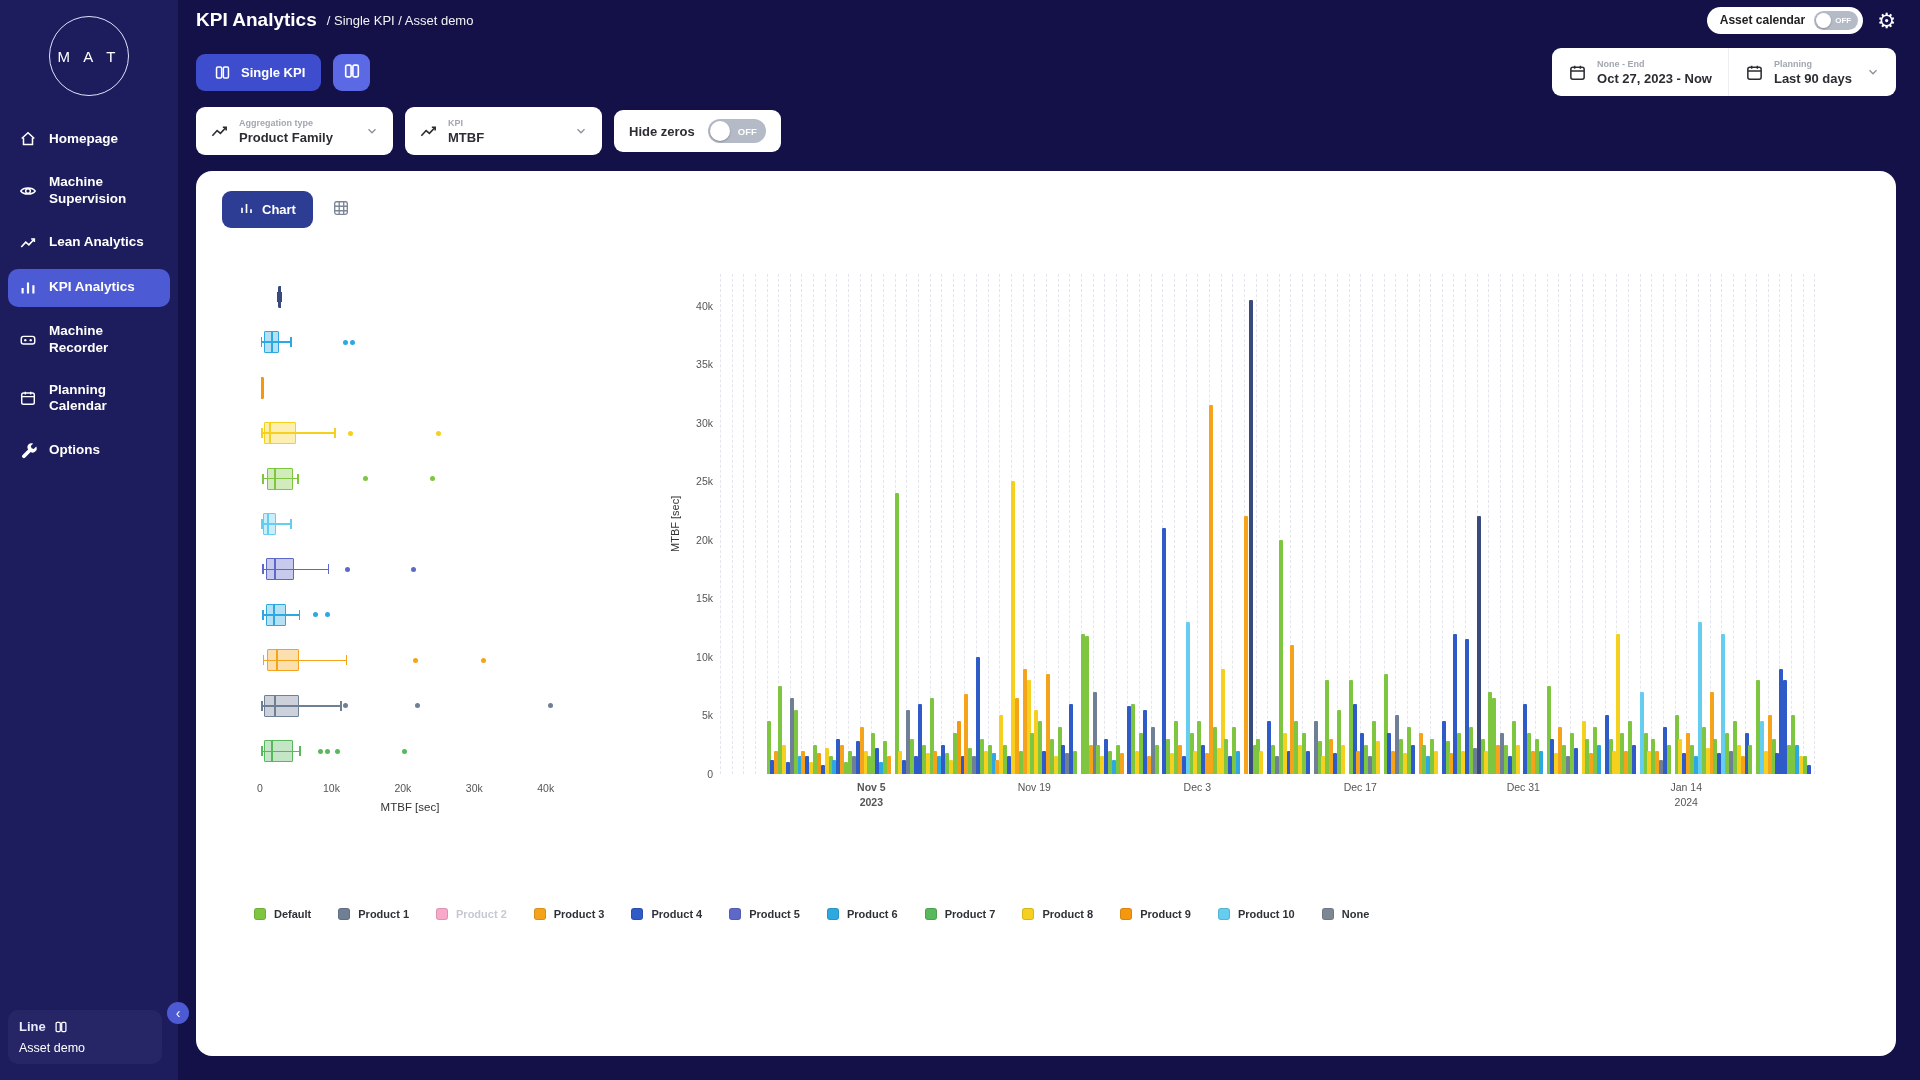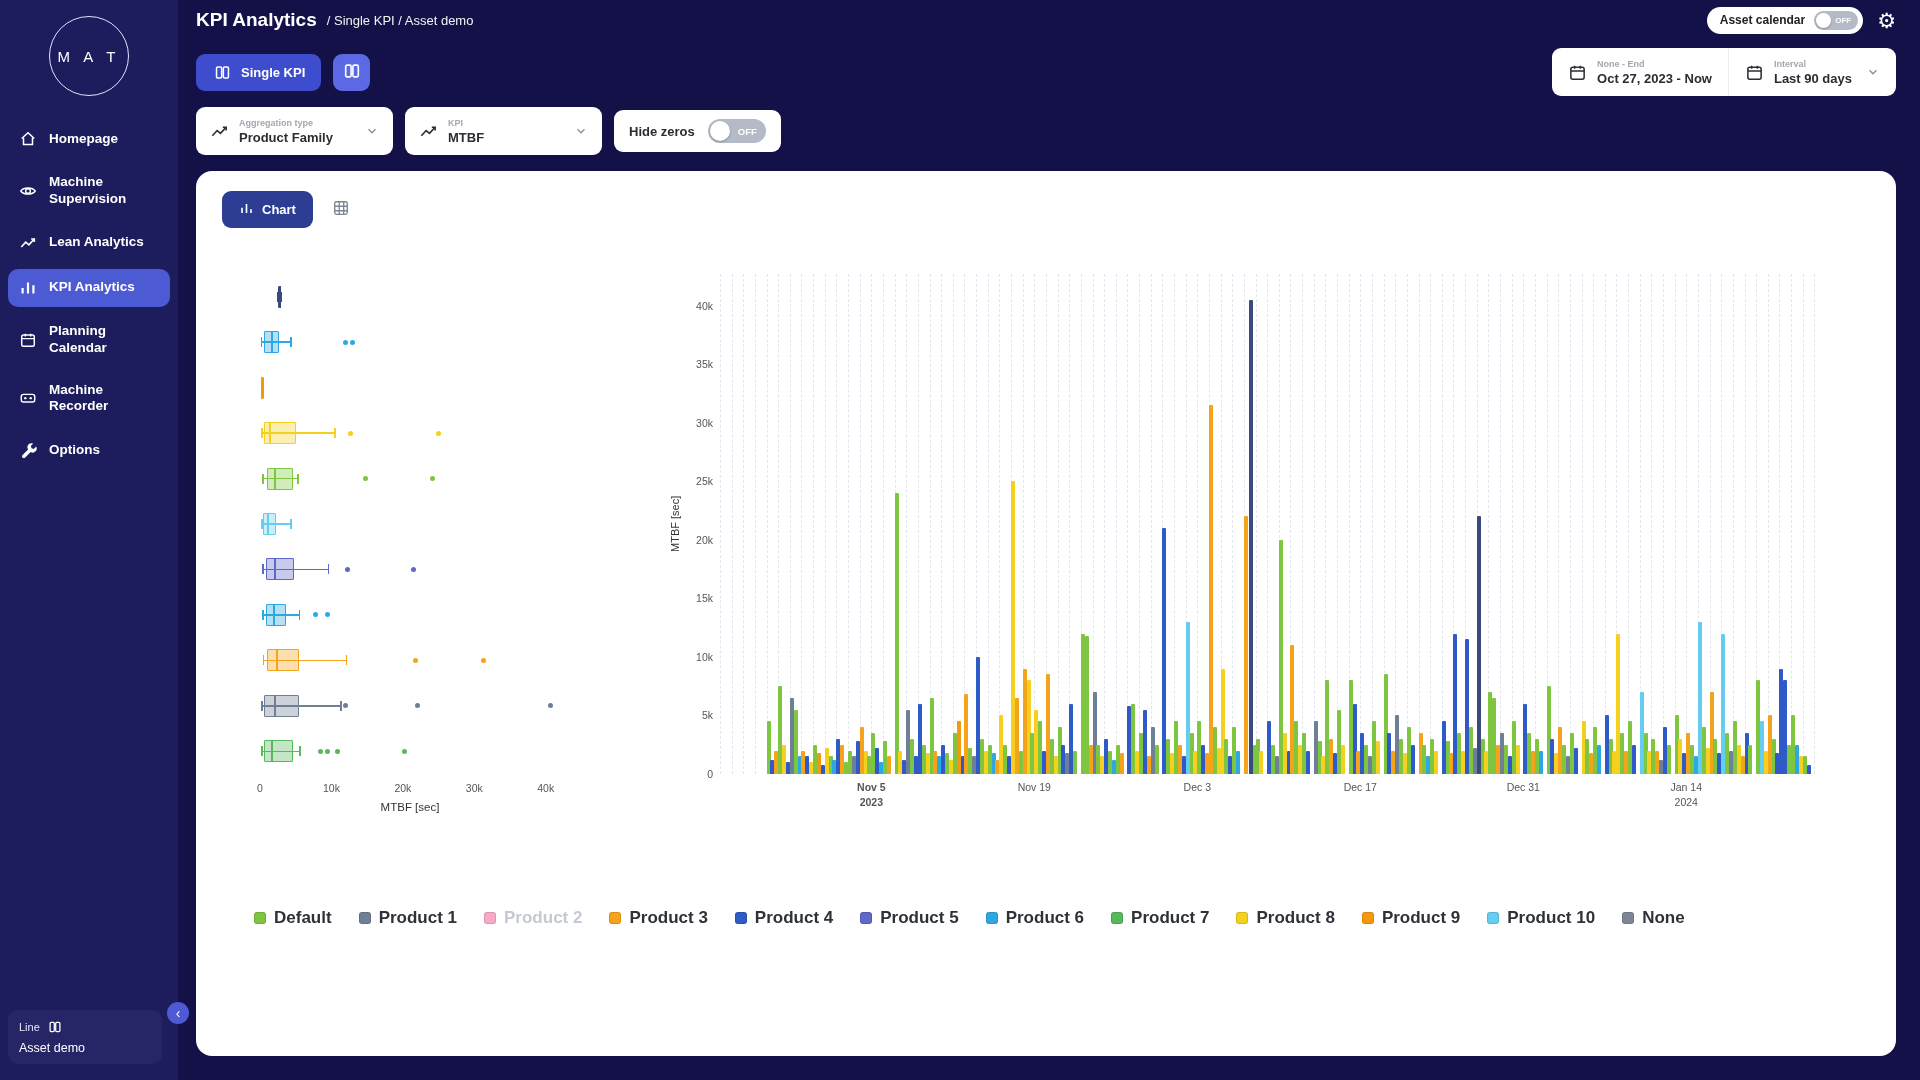--- a/index.html
+++ b/index.html
@@ -9,21 +9,21 @@
 
   
   .sidebar{width:178px;flex:none;background:#1d1c5c;position:relative;color:#fff}
   .logo{width:80px;height:80px;border:1.5px solid #dfe3ff;border-radius:50%;margin:16px auto 24px;display:flex;align-items:center;justify-content:center;font-size:15px;letter-spacing:5px;font-weight:500}
   .nav{display:flex;flex-direction:column;gap:7px;padding:0 8px}
   .nav-item{display:flex;align-items:center;gap:11px;padding:9px 10px;border-radius:10px;cursor:pointer}
   .nav-item.active{background:#4c5ad4}
   .nav-ic{width:20px;height:20px;flex:none;display:flex;align-items:center;justify-content:center;color:#fff}
   .nav-lb{font-size:13.5px;font-weight:700;line-height:1.25}
   .side-footer{position:absolute;left:8px;right:16px;bottom:16px;background:#262566;border-radius:10px;padding:9px 11px;display:flex;flex-direction:column;gap:7px}
-  .side-footer-top{display:flex;align-items:center;gap:8px;font-size:11px;font-weight:400;color:#e8eaff}
+  .side-footer-top{display:flex;align-items:center;gap:8px;font-size:13px;font-weight:700;color:#e8eaff}
   .side-footer-asset{font-size:12.5px;color:#fff}
   .collapse-btn{position:absolute;right:-11px;bottom:56px;width:22px;height:22px;border-radius:50%;background:#4c5ad4;color:#fff;display:flex;align-items:center;justify-content:center;font-size:14px;z-index:6;border:none;cursor:pointer}
 
   
   .main{flex:1;display:flex;flex-direction:column;min-width:0}
   .topbar{height:40px;display:flex;align-items:center;padding:0 24px 0 18px;color:#fff}
   .page-title{font-size:19px;font-weight:700}
   .crumb{margin-left:10px;font-size:13px;font-weight:500;opacity:.95}
   .topbar-right{margin-left:auto;display:flex;align-items:center;gap:14px}
   .asset-cal{background:#fff;height:27px;border-radius:15px;display:flex;align-items:center;gap:9px;padding:0 5px 0 13px;color:#222;font-size:12px;font-weight:700;cursor:pointer;border:none}
@@ -84,21 +84,21 @@
   .bar-plot-col{flex:1;min-width:0}
   .bar-plot{position:relative;height:500px;overflow:hidden}
   .grid-v{position:absolute;top:0;bottom:0;width:0;border-left:1px dashed #e3e5ef}
   .bar{position:absolute;bottom:0;width:4px;border-radius:1px 1px 0 0}
   .x-labels{position:relative;height:36px;margin-top:6px}
   .x-lab{position:absolute;transform:translateX(-50%);font-size:10.5px;color:#555;text-align:center;line-height:1.4;white-space:nowrap}
 
   .legend{display:flex;align-items:center;gap:27px;padding-left:58px;margin-top:92px}
   .legend-item{display:flex;align-items:center;gap:8px;cursor:pointer}
   .legend-swatch{width:12px;height:12px;border-radius:3px;border:1px solid rgba(0,0,0,.12);flex:none}
-  .legend-label{font-size:17px;color:#2e3238;font-weight:600;white-space:nowrap}
+  .legend-label{font-size:11px;color:#2e3238;font-weight:600;white-space:nowrap}
   .legend-item.muted .legend-label{color:#c4c9d2}
 </style>
 </head>
 <body>
 
 <div class="app">
 
   <aside class="sidebar">
     <div class="logo">
       <span>M A T</span>
@@ -135,35 +135,35 @@
           <span class="nav-ic">
             <svg viewBox="0 0 20 20" width="18" height="18" fill="none" stroke="currentColor" stroke-width="2.4">
               <path d="M4 16V10M10 16V4M16 16V7"></path>
             </svg>
           </span>
           <span class="nav-lb">KPI Analytics</span>
         </div>
         <div class="nav-item">
           <span class="nav-ic">
             <svg viewBox="0 0 20 20" width="18" height="18" fill="none" stroke="currentColor" stroke-width="1.6">
-              <rect x="3" y="4.5" width="14" height="12.5" rx="2"></rect>
-              <path d="M3 8.5 H17 M7 3 V6 M13 3 V6"></path>
-            </svg>
-          </span>
-          <span class="nav-lb">Planning Calendar</span>
+              <rect x="2.5" y="6" width="15" height="8.5" rx="2.5"></rect>
+              <circle cx="7" cy="10.2" r="1.3" fill="currentColor" stroke="none"></circle>
+              <circle cx="13" cy="10.2" r="1.3" fill="currentColor" stroke="none"></circle>
+            </svg>
+          </span>
+          <span class="nav-lb">Machine Recorder</span>
         </div>
         <div class="nav-item">
           <span class="nav-ic">
             <svg viewBox="0 0 20 20" width="18" height="18" fill="none" stroke="currentColor" stroke-width="1.6">
-              <rect x="2.5" y="6" width="15" height="8.5" rx="2.5"></rect>
-              <circle cx="7" cy="10.2" r="1.3" fill="currentColor" stroke="none"></circle>
-              <circle cx="13" cy="10.2" r="1.3" fill="currentColor" stroke="none"></circle>
-            </svg>
-          </span>
-          <span class="nav-lb">Machine Recorder</span>
+              <rect x="3" y="4.5" width="14" height="12.5" rx="2"></rect>
+              <path d="M3 8.5 H17 M7 3 V6 M13 3 V6"></path>
+            </svg>
+          </span>
+          <span class="nav-lb">Planning Calendar</span>
         </div>
         <div class="nav-item">
           <span class="nav-ic">
             <svg viewBox="0 0 20 20" width="18" height="18" fill="currentColor">
               <path d="M15.8 2.9l-2.7 2.7.9 2.4 2.4.9 2.7-2.7a4.5 4.5 0 0 1-6.1 6.1l-6.1 6.1a2 2 0 0 1-2.9-2.9l6.1-6.1a4.5 4.5 0 0 1 5.7-6.5z"></path>
             </svg>
           </span>
           <span class="nav-lb">Options</span>
         </div>
       </nav>
@@ -235,21 +235,21 @@
           </span>
         </div>
         <div class="range-sec">
           <span class="range-ic">
             <svg viewBox="0 0 20 20" width="19" height="19" fill="none" stroke="currentColor" stroke-width="1.6">
                 <rect x="3" y="4.5" width="14" height="12.5" rx="2"></rect>
                 <path d="M3 8.5 H17 M7 3 V6 M13 3 V6"></path>
               </svg>
           </span>
           <span class="range-col">
-            <span class="range-label">Interval</span>
+            <span class="range-label">Planning</span>
             <span class="range-value">Last 90 days</span>
           </span>
           <span class="chev">
             <svg viewBox="0 0 20 20" width="14" height="14" fill="none" stroke="currentColor" stroke-width="1.8">
                 <path d="M5 7.5 L10 12.5 L15 7.5"></path>
               </svg>
           </span>
         </div>
       </div>
     </div>

